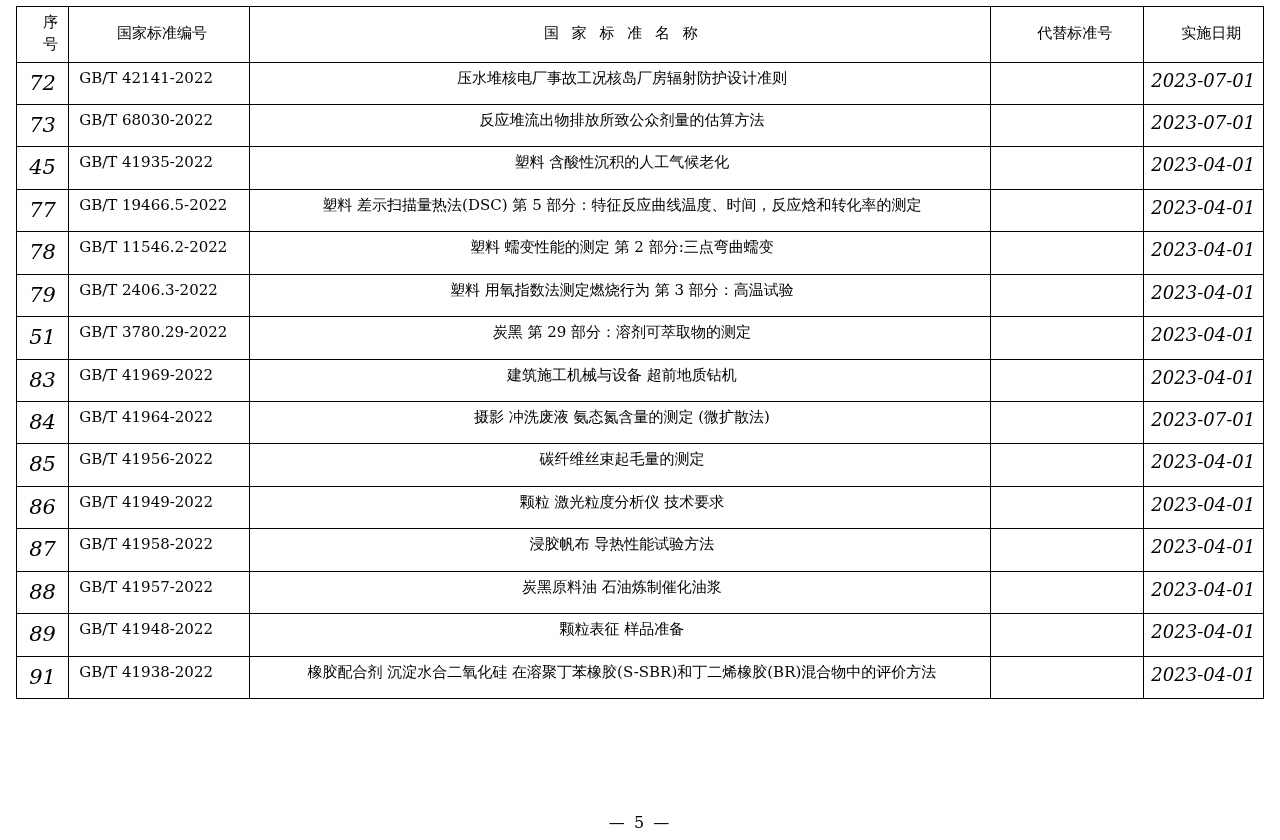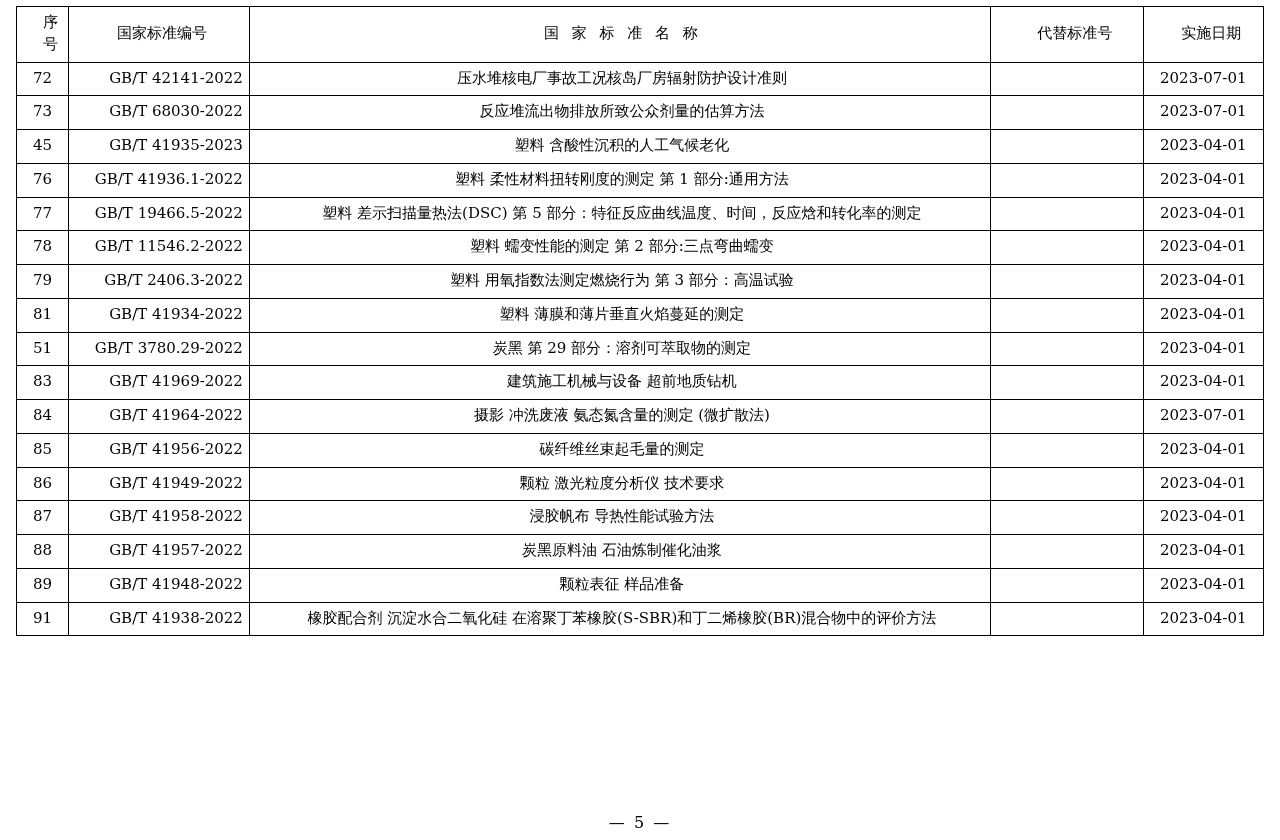--- a/index.html
+++ b/index.html
@@ -36,41 +36,43 @@
     padding: 5px 6px 6px 6px;
     line-height: 1.45;
   }
   table.std-table thead th {
     text-align: center;
     font-size: 15px;
     padding: 5px 4px 6px 20px;
     vertical-align: middle;
   }
   .col-no      { width: 52px;  text-align: center; }
-  .col-code    { width: 180px; text-align: right; padding-left: 10px !important; }
+  .col-code    { width: 180px; text-align: left; padding-left: 10px !important; }
   .col-name    { width: 738px; text-align: center; padding-left: 10px !important; }
   .col-replace { width: 152px; text-align: center; }
   .col-date    { width: 120px; text-align: center; }
 
   thead .th-no      { letter-spacing: 0px; }
   thead .th-name    { letter-spacing: 4px; }
 
   tbody td {
     font-size: 15px;
   }
   tbody td.col-no {
-    font-size: 15px;
+    font-size: 21px;
+    font-style: italic;
   }
   tbody td.col-code {
     font-size: 15px;
     white-space: nowrap;
   }
   tbody td.col-date {
-    font-size: 15px;
+    font-size: 18px;
     white-space: nowrap;
+    font-style: italic;
   }
   tbody td.col-name {
     font-size: 15px;
   }
   .page-number {
     position: absolute;
     bottom: 14px;
     left: 0;
     width: 1280px;
     text-align: center;
@@ -110,29 +112,22 @@
         </tr>
         <tr>
           <td class="col-no">73</td>
           <td class="col-code">GB/T 68030-2022</td>
           <td class="col-name">反应堆流出物排放所致公众剂量的估算方法</td>
           <td class="col-replace"></td>
           <td class="col-date">2023-07-01</td>
         </tr>
         <tr>
           <td class="col-no">45</td>
-          <td class="col-code">GB/T 41935-2023</td>
+          <td class="col-code">GB/T 41935-2022</td>
           <td class="col-name">塑料 含酸性沉积的人工气候老化</td>
-          <td class="col-replace"></td>
-          <td class="col-date">2023-04-01</td>
-        </tr>
-        <tr>
-          <td class="col-no">76</td>
-          <td class="col-code">GB/T 41936.1-2022</td>
-          <td class="col-name">塑料 柔性材料扭转刚度的测定 第 1 部分:通用方法</td>
           <td class="col-replace"></td>
           <td class="col-date">2023-04-01</td>
         </tr>
         <tr>
           <td class="col-no">77</td>
           <td class="col-code">GB/T 19466.5-2022</td>
           <td class="col-name">塑料 差示扫描量热法(DSC) 第 5 部分：特征反应曲线温度、时间，反应焓和转化率的测定</td>
           <td class="col-replace"></td>
           <td class="col-date">2023-04-01</td>
         </tr>
@@ -144,27 +139,20 @@
           <td class="col-date">2023-04-01</td>
         </tr>
         <tr>
           <td class="col-no">79</td>
           <td class="col-code">GB/T 2406.3-2022</td>
           <td class="col-name">塑料 用氧指数法测定燃烧行为 第 3 部分：高温试验</td>
           <td class="col-replace"></td>
           <td class="col-date">2023-04-01</td>
         </tr>
         <tr>
-          <td class="col-no">81</td>
-          <td class="col-code">GB/T 41934-2022</td>
-          <td class="col-name">塑料 薄膜和薄片垂直火焰蔓延的测定</td>
-          <td class="col-replace"></td>
-          <td class="col-date">2023-04-01</td>
-        </tr>
-        <tr>
           <td class="col-no">51</td>
           <td class="col-code">GB/T 3780.29-2022</td>
           <td class="col-name">炭黑 第 29 部分：溶剂可萃取物的测定</td>
           <td class="col-replace"></td>
           <td class="col-date">2023-04-01</td>
         </tr>
         <tr>
           <td class="col-no">83</td>
           <td class="col-code">GB/T 41969-2022</td>
           <td class="col-name">建筑施工机械与设备 超前地质钻机</td>

